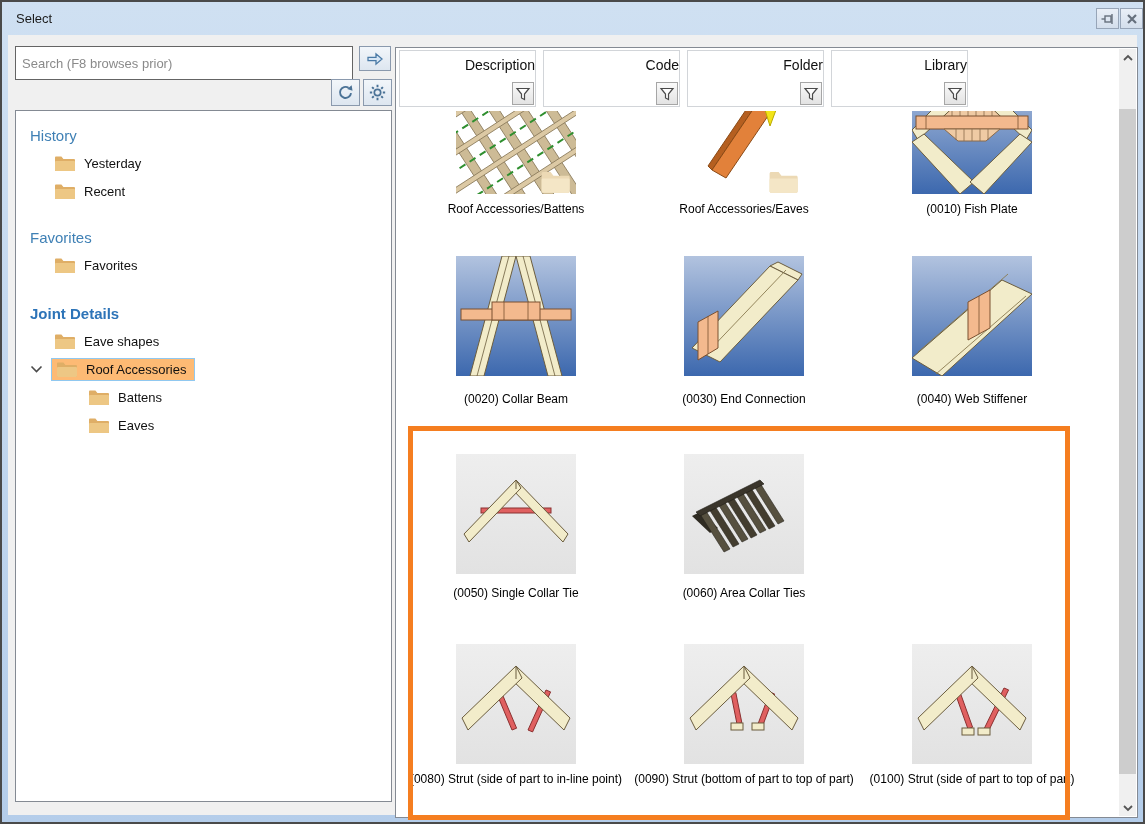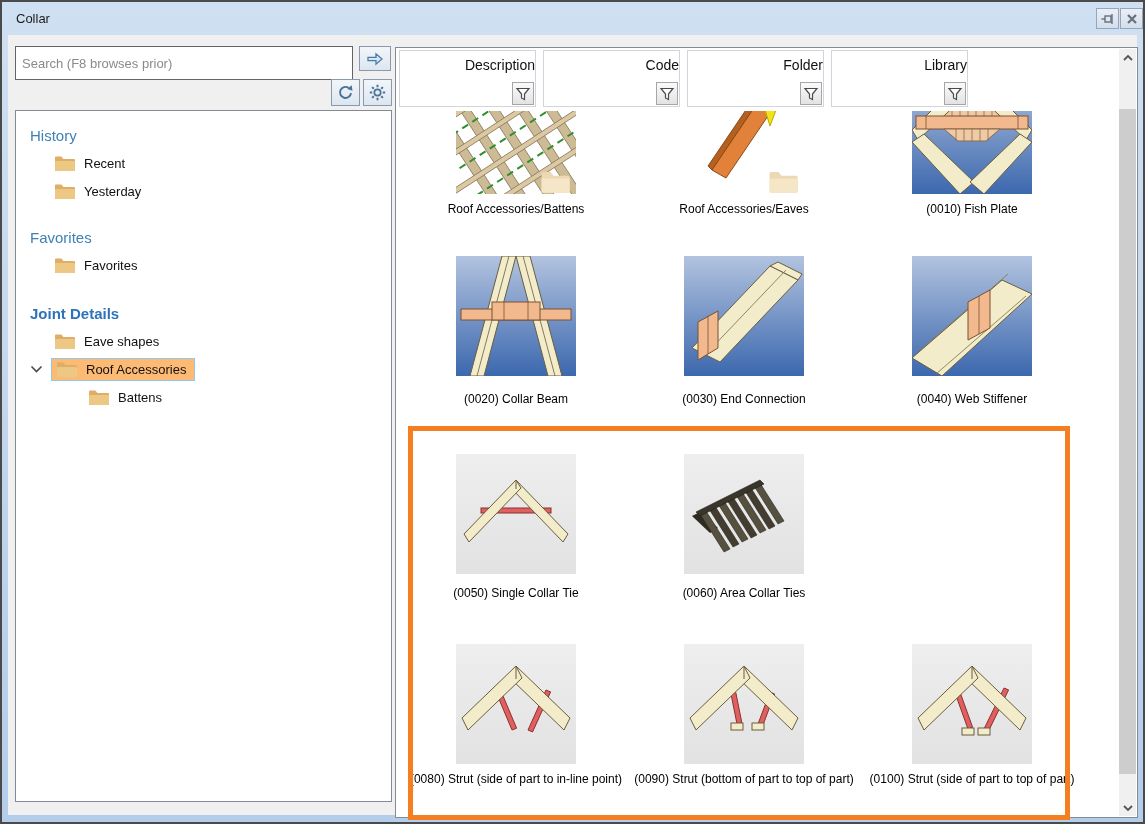--- a/index.html
+++ b/index.html
@@ -122,21 +122,21 @@
     <symbol id="sym-gear" viewBox="0 0 16 16">
       <circle cx="8" cy="8" r="3" fill="none" stroke="#4a7296" stroke-width="1.6"></circle>
       <path d="M8,0.8 V3 M8,13 V15.2 M0.8,8 H3 M13,8 H15.2 M2.9,2.9 L4.5,4.5 M11.5,11.5 L13.1,13.1 M13.1,2.9 L11.5,4.5 M4.5,11.5 L2.9,13.1" stroke="#4a7296" stroke-width="1.8"></path>
     </symbol>
   </defs>
 </svg>
 
 <div class="window">
 
   <div class="titlebar">
-    <span class="title">Collar</span>
+    <span class="title">Select</span>
     <button class="winbtn pin">
       <svg width="14" height="14">
           <use href="#sym-pin"></use>
         </svg>
     </button>
     <button class="winbtn close">
       <svg width="14" height="14">
           <use href="#sym-close"></use>
         </svg>
     </button>
@@ -160,27 +160,27 @@
         <use href="#sym-gear"></use>
       </svg>
   </button>
 
   <div class="treebox">
     <div class="section-h">History</div>
     <div class="trow">
       <svg class="fico">
           <use href="#sym-folder"></use>
         </svg>
+      <span class="flabel">Yesterday</span>
+    </div>
+    <div class="trow">
+      <svg class="fico">
+          <use href="#sym-folder"></use>
+        </svg>
       <span class="flabel">Recent</span>
-    </div>
-    <div class="trow">
-      <svg class="fico">
-          <use href="#sym-folder"></use>
-        </svg>
-      <span class="flabel">Yesterday</span>
     </div>
 
     <div class="section-h gap1">Favorites</div>
     <div class="trow">
       <svg class="fico">
           <use href="#sym-folder"></use>
         </svg>
       <span class="flabel">Favorites</span>
     </div>
 
@@ -200,20 +200,26 @@
             <use href="#sym-folder"></use>
           </svg>
         <span class="flabel">Roof Accessories</span>
       </span>
     </div>
     <div class="trow child">
       <svg class="fico">
           <use href="#sym-folder"></use>
         </svg>
       <span class="flabel">Battens</span>
+    </div>
+    <div class="trow child">
+      <svg class="fico">
+          <use href="#sym-folder"></use>
+        </svg>
+      <span class="flabel">Eaves</span>
     </div>
   </div>
 
   <div class="rpanel">
 
     <div class="headers">
       <div class="colh">
         <span class="clabel">Description</span>
         <button class="filterbtn">
           <svg width="16" height="16">

